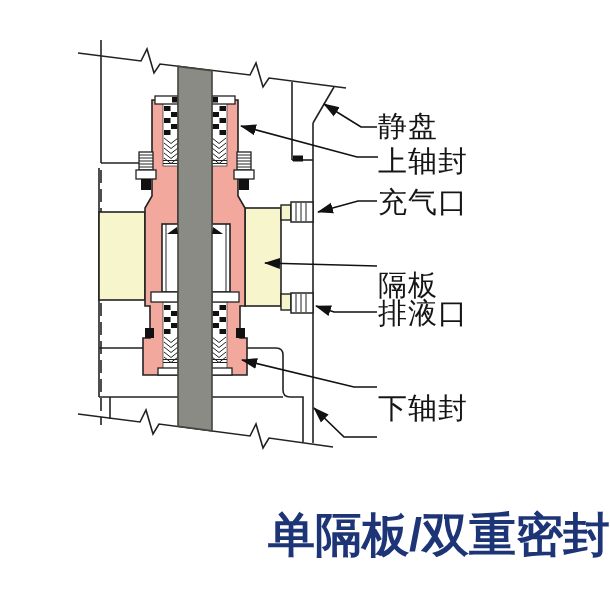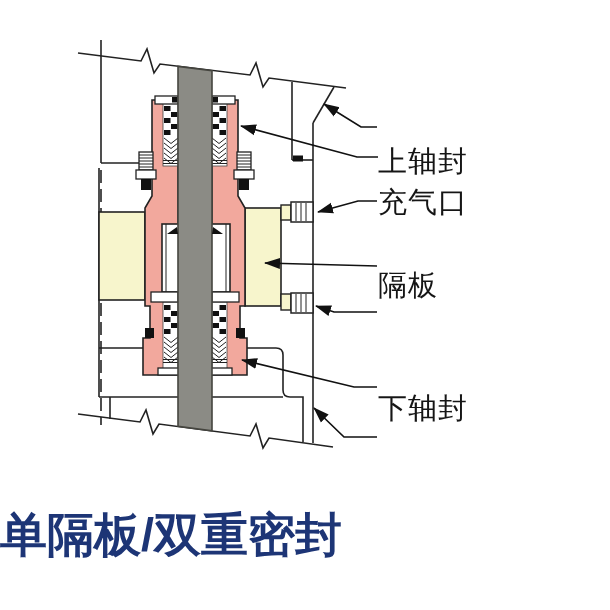--- a/index.html
+++ b/index.html
@@ -8,21 +8,21 @@
     --gray:#8b8b85;
     --navy:#1d3576;
     --ink:#1f1f1f;
   }
   html,body{margin:0;padding:0;background:#ffffff;}
   .stage{position:relative;width:610px;height:610px;background:#fff;overflow:hidden;
          font-family:"Liberation Sans","DejaVu Sans",sans-serif;}
   .stage svg{position:absolute;left:0;top:0;}
   .callout{position:absolute;left:378px;font-size:29px;line-height:1;color:#151515;
            white-space:nowrap;letter-spacing:1px;}
-  .diagram-title{position:absolute;left:0;right:0;top:504px;text-align:left;
+  .diagram-title{position:absolute;left:0;right:0;top:504px;text-align:right;
                  font-size:47px;font-weight:900;color:var(--navy);letter-spacing:0px;}
   .st{stroke:#222;stroke-width:1.6;fill:none;}
   .thin{stroke:#222;stroke-width:1;fill:none;}
   .leader{stroke:#111;stroke-width:1.7;fill:none;}
 </style>
 </head>
 <body>
 
 <div class="stage">
 
@@ -160,20 +160,22 @@
     <polyline class="leader" marker-end="url(#arr)" points="377,127 361,127 324,104"></polyline>
     <polyline class="leader" marker-end="url(#arr)" points="378,157 357,157 241,126"></polyline>
     <polyline class="leader" marker-end="url(#arr)" points="377,201 358,201 318,212"></polyline>
     <polyline class="leader" marker-end="url(#arr)" points="377,266 265,263"></polyline>
     <polyline class="leader" marker-end="url(#arr)" points="377,312 334,312 316,306"></polyline>
     <polyline class="leader" marker-end="url(#arr)" points="377,387 354,387 242,360"></polyline>
     <polyline class="leader" marker-end="url(#arr)" points="377,437 344,437 314,408"></polyline>
   </g>
 </svg>
 
+<div class="callout" style="top:112px">静盘</div>
 <div class="callout" style="top:147px">上轴封</div>
 <div class="callout" style="top:188px">充气口</div>
 <div class="callout" style="top:271px">隔板</div>
+<div class="callout" style="top:299px">排液口</div>
 <div class="callout" style="top:394px">下轴封</div>
 
 <div class="diagram-title">单隔板/双重密封</div>
 
 </div>
 
 </body></html>

